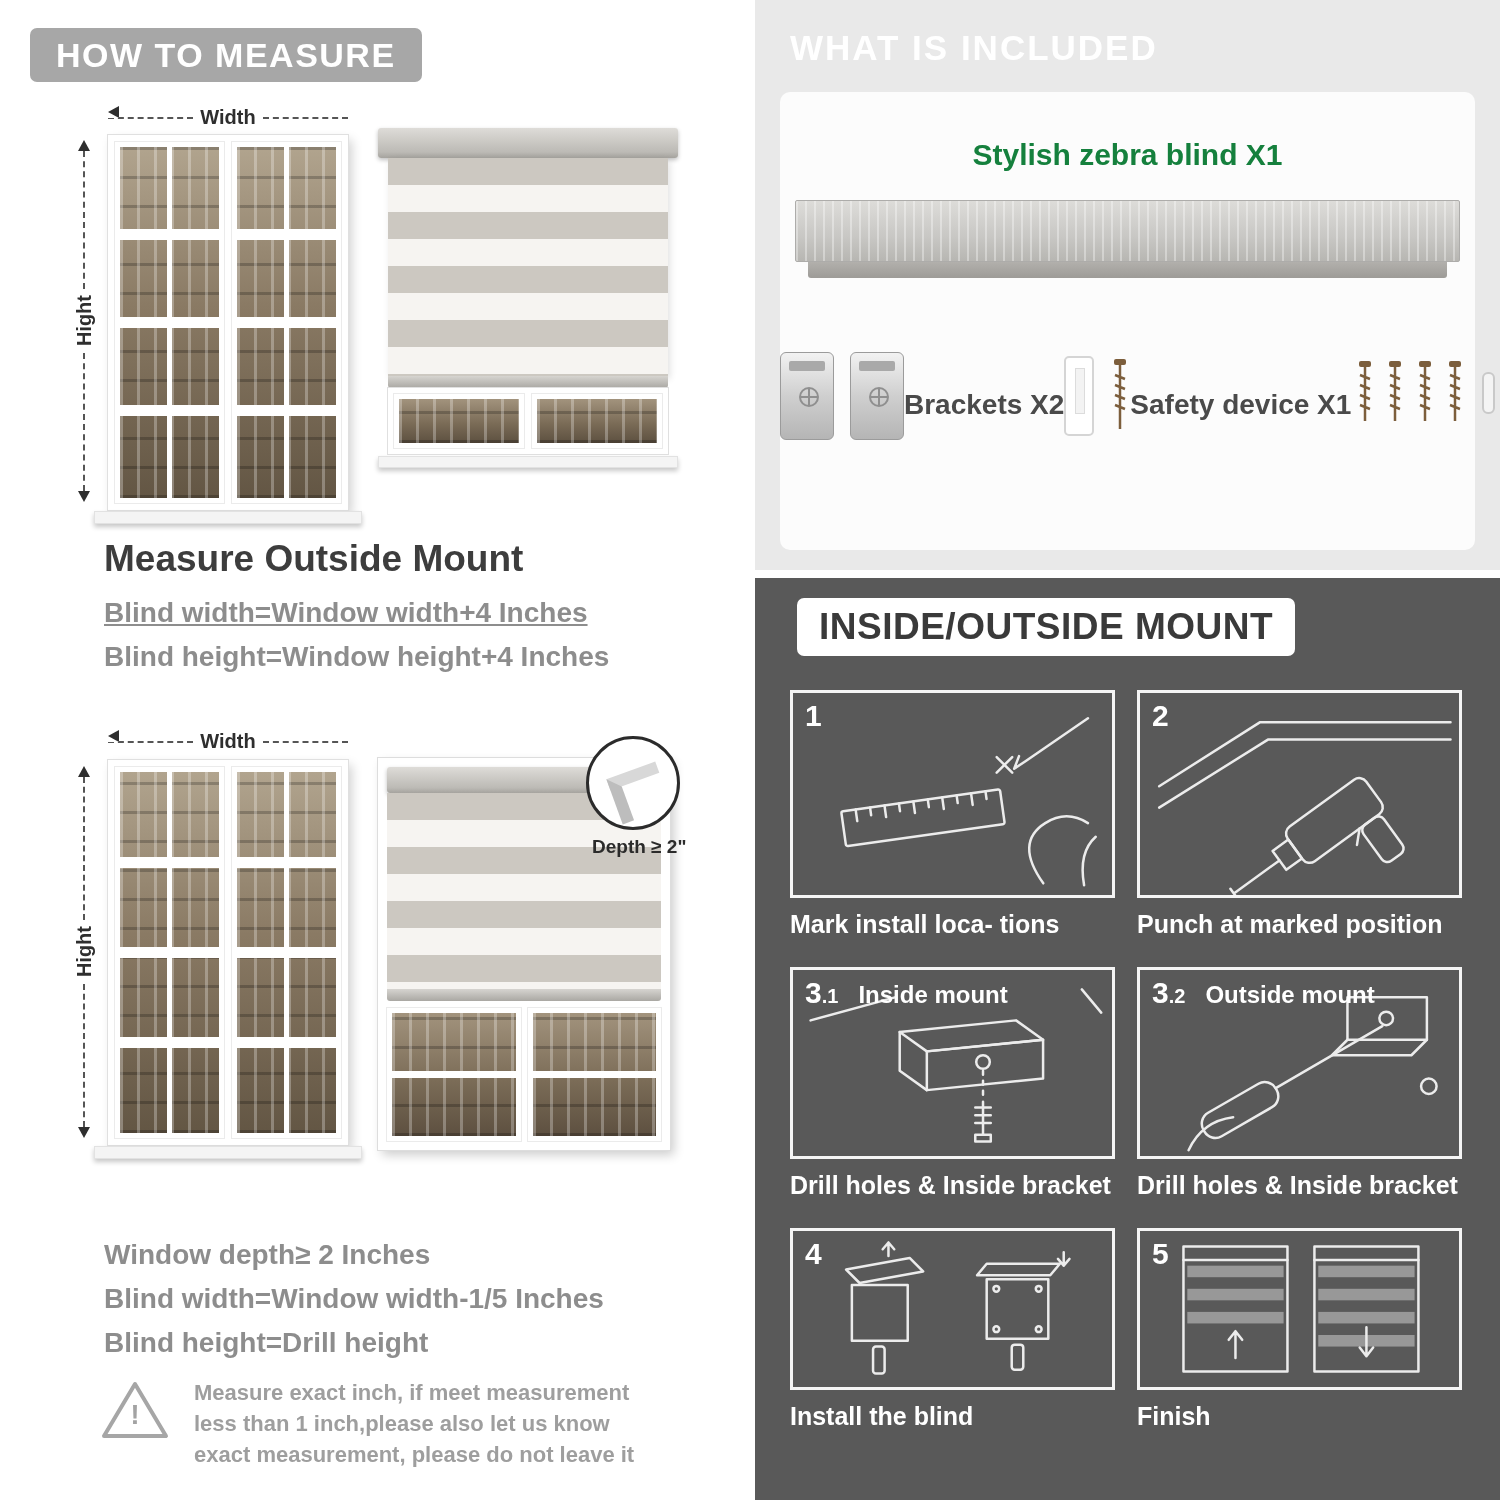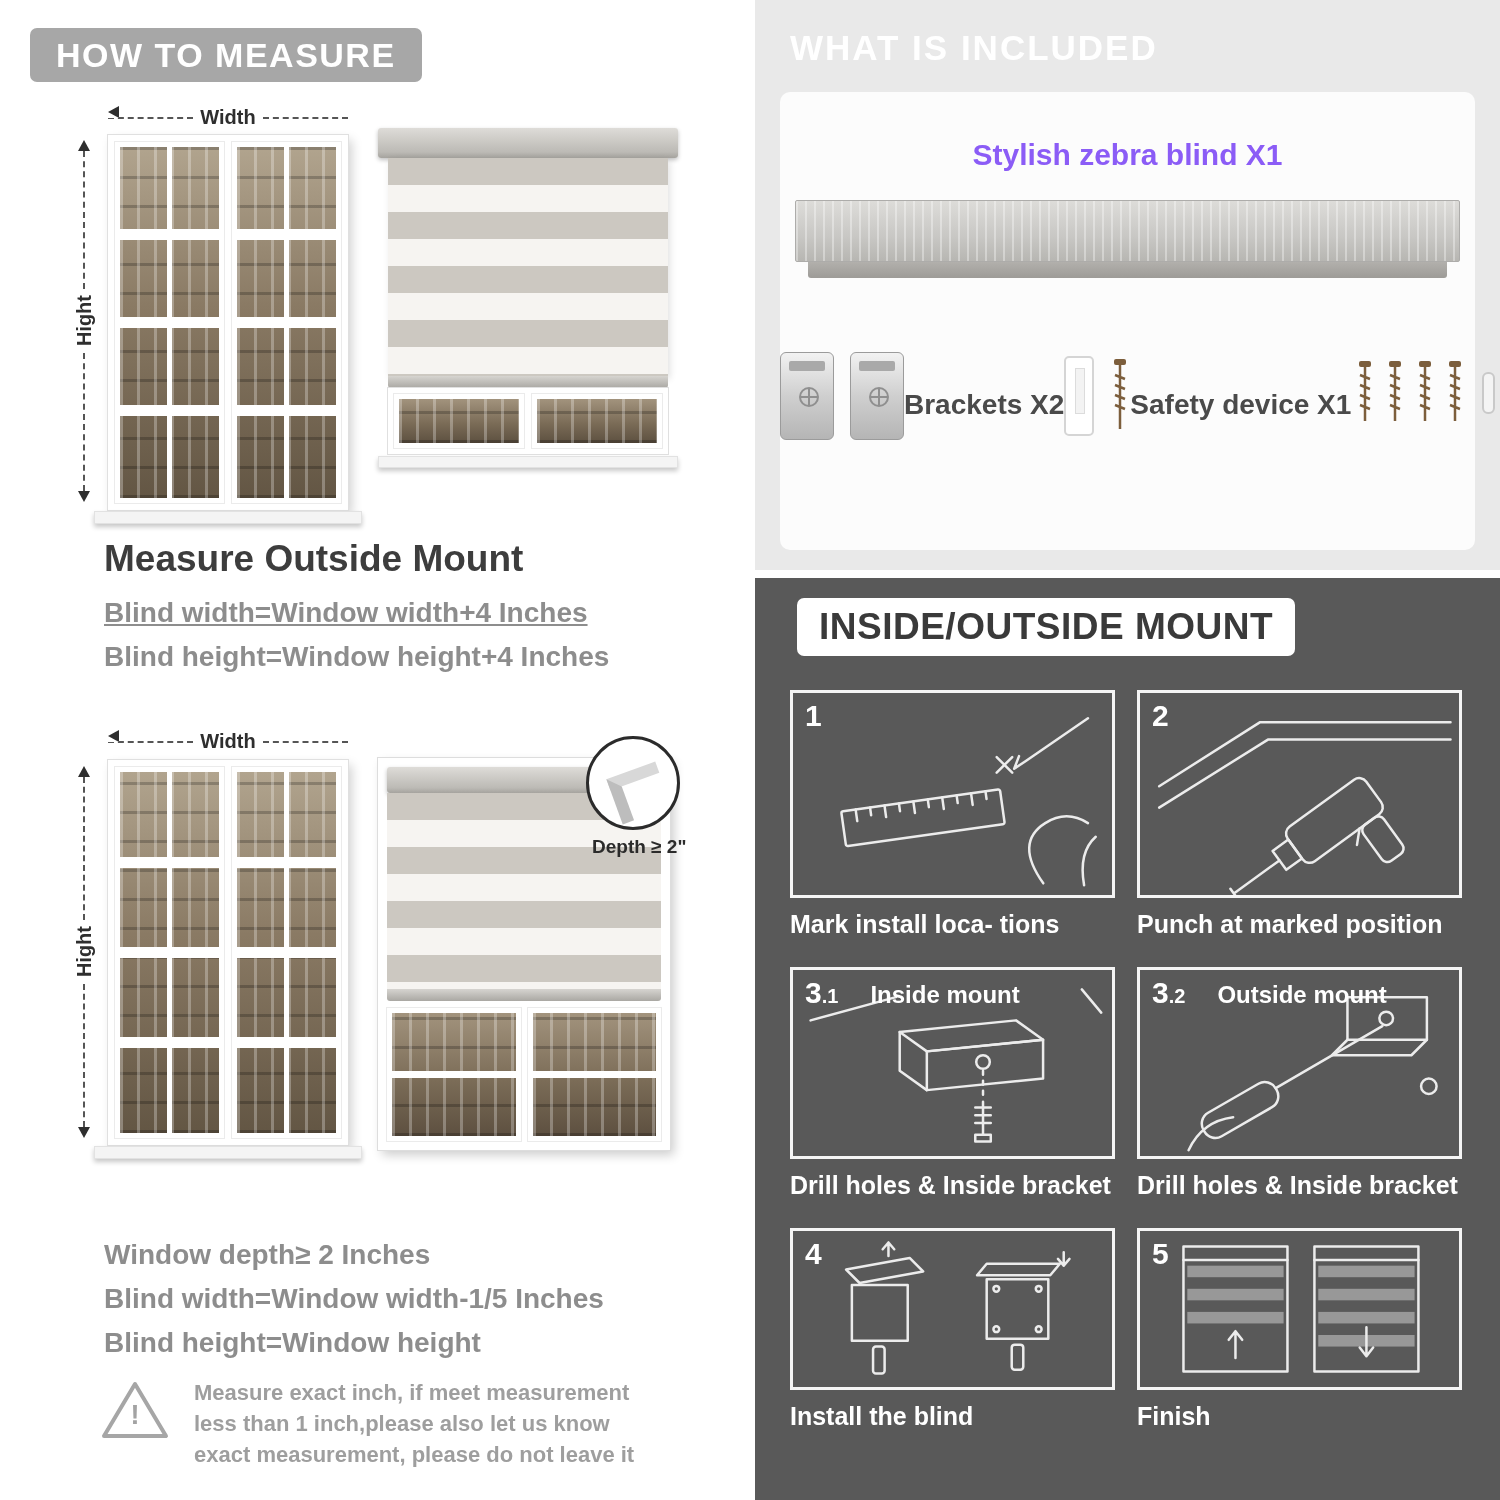--- a/index.html
+++ b/index.html
@@ -61,21 +61,21 @@
   .warn{display:flex;gap:24px;align-items:flex-start}
   .warn-ico{position:relative;width:70px;height:64px;flex:0 0 auto}
   .warn-excl{position:absolute;left:0;top:22px;width:70px;text-align:center;font-size:27px;font-weight:bold;color:#a3a3a3}
   .warn-text{font-size:22px;font-weight:bold;color:#9e9e9e;line-height:1.4;max-width:475px}
 
   
   .right{position:absolute;left:755px;top:0;width:745px;height:1500px;background:#fff}
   .included{position:absolute;left:0;top:0;width:745px;height:570px;background:#e9e9e9}
   .included-header{position:absolute;left:35px;top:28px;font-size:35px;font-weight:bold;color:#fff;letter-spacing:2px;white-space:nowrap}
   .card{position:absolute;left:25px;top:92px;width:695px;height:458px;background:#fcfcfc;border-radius:10px}
-  .blind-label{text-align:center;padding-top:46px;font-size:30px;font-weight:bold;color:#8b5cf6}
+  .blind-label{text-align:center;padding-top:46px;font-size:30px;font-weight:bold;color:#15803d}
   .headrail{position:absolute;left:15px;top:108px;width:665px;height:84px}
   .hr-top{height:62px;background:
     repeating-linear-gradient(90deg,rgba(255,255,255,.35) 0 2px,rgba(255,255,255,0) 2px 9px),
     linear-gradient(180deg,#dddcd9 0%,#c8c7c4 60%,#b7b6b2 100%);
     border:1px solid #adacaa;border-radius:2px}
   .hr-bottom{height:16px;width:calc(100% - 26px);margin:0 auto;background:linear-gradient(180deg,#b2b0ac,#9d9b97);border-radius:0 0 3px 3px}
   .items{position:absolute;left:0;top:248px;width:100%;display:flex}
   .item{flex:1;display:flex;flex-direction:row;align-items:center}
   .item-art{height:112px;display:flex;align-items:center;gap:16px;justify-content:center}
   .item-label{margin-top:18px;font-size:28px;font-weight:bold;color:#4a4a4a;white-space:nowrap}
@@ -90,21 +90,21 @@
   .mount{position:absolute;left:0;top:578px;width:745px;height:922px;background:#595959}
   .pill-white{position:absolute;left:42px;top:20px;background:#fff;color:#3a3a3a;font-size:37px;font-weight:bold;line-height:58px;padding:0 22px;border-radius:7px;letter-spacing:.5px;white-space:nowrap}
   .steps{position:absolute;left:35px;top:112px;width:672px}
   .srow{display:flex;gap:22px;margin-bottom:28px}
   .scell{width:325px}
   .panel{position:relative;border:3px solid #f5f5f5;width:100%}
   .p210{height:208px}.p195{height:192px}.p165{height:162px}
   .step-head{position:absolute;left:12px;top:6px;display:flex;align-items:baseline;color:#fff;z-index:2}
   .num{font-size:30px;font-weight:bold}
   .numsub{font-size:20px;font-weight:bold}
-  .step-title{font-size:24px;font-weight:bold;margin-left:32px}
+  .step-title{font-size:24px;font-weight:bold;margin-left:20px}
   .caption{margin-top:12px;font-size:25px;font-weight:bold;color:#fff;white-space:nowrap}
   .art{position:absolute;inset:0;width:100%;height:100%}
   .art *{vector-effect:non-scaling-stroke}
 </style>
 </head>
 <body>
 
 <section class="left">
 
   <div class="pill-gray abs" style="left:30px;top:28px;">HOW TO MEASURE</div>
@@ -194,21 +194,21 @@
     </div>
 
     <div class="depth-circle abs" style="left:556px;top:14px;">
       <div class="depth-corner"></div>
     </div>
     <div class="depth-label abs" style="left:562px;top:114px;">Depth ≥ 2"</div>
   </div>
 
   <p class="bodyline abs" style="left:104px;top:1239px;">Window depth≥ 2 Inches</p>
   <p class="bodyline abs" style="left:104px;top:1283px;">Blind width=Window width-1/5 Inches</p>
-  <p class="bodyline abs" style="left:104px;top:1327px;">Blind height=Window height</p>
+  <p class="bodyline abs" style="left:104px;top:1327px;">Blind height=Drill height</p>
 
   <div class="warn abs" style="left:100px;top:1378px;width:600px;">
     <span class="warn-ico">
       <svg width="70" height="64" viewBox="0 0 70 64">
           <path d="M35 6 L66 58 H4 Z" fill="none" stroke="#a6a6a6" stroke-width="4" stroke-linejoin="round"></path>
         </svg>
       <span class="warn-excl">!</span>
     </span>
     <p class="warn-text">Measure exact inch, if meet measurement less than 1 inch,please also let us know exact measurement, please do not leave it</p>
   </div>

